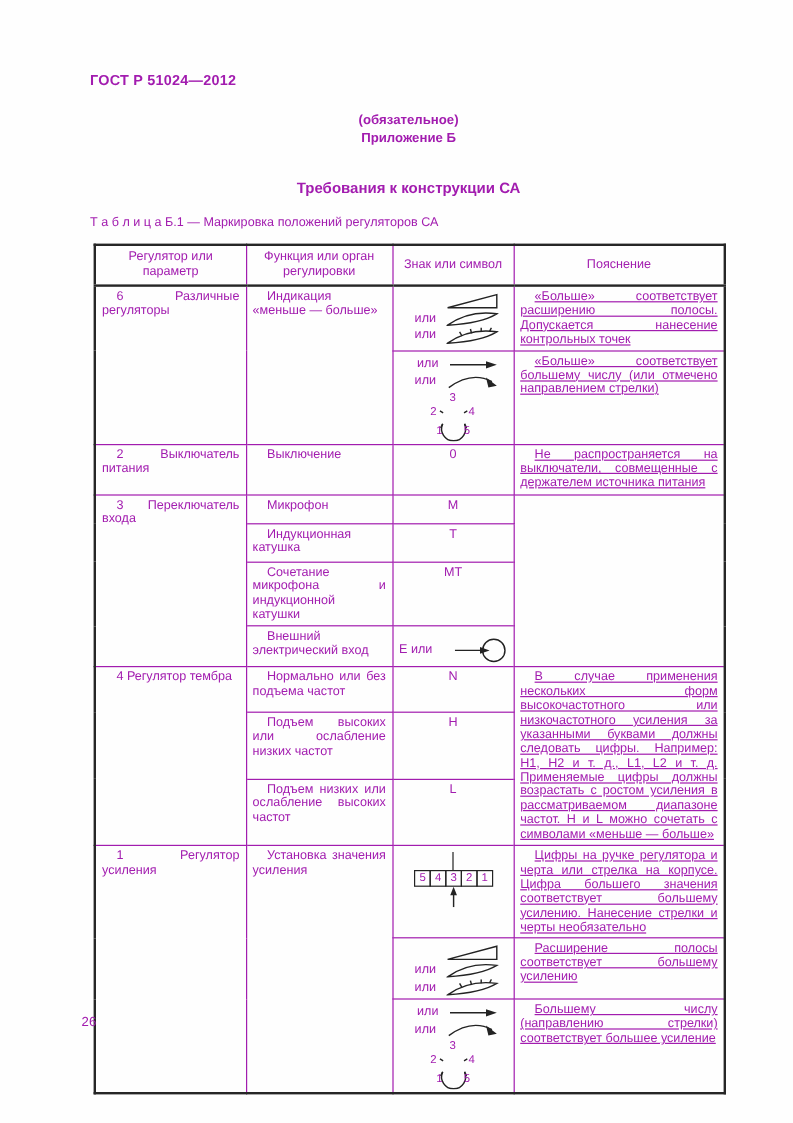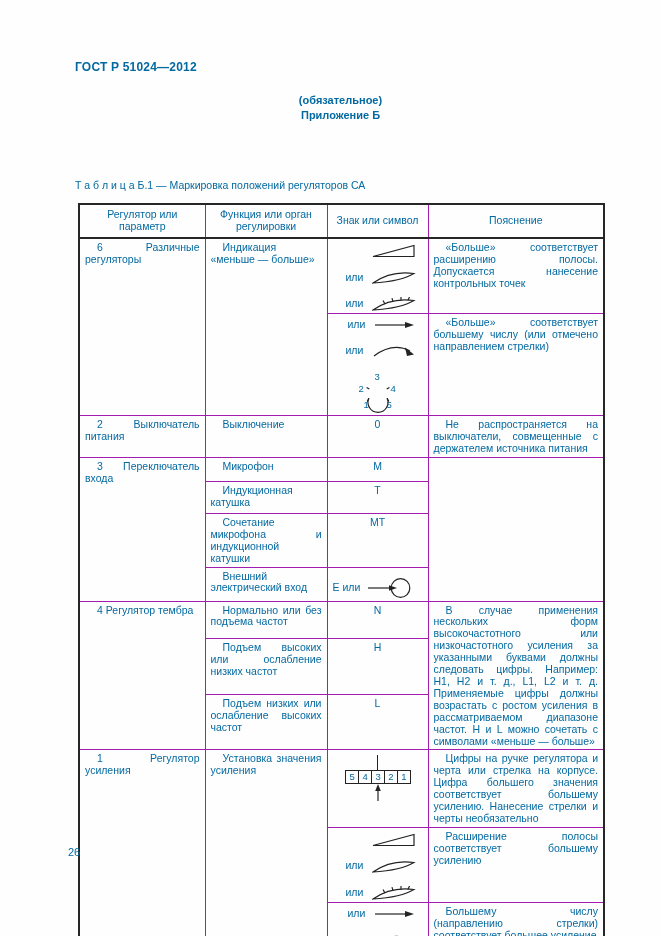--- a/index.html
+++ b/index.html
@@ -1,18 +1,18 @@
 <!DOCTYPE html>
 <html><head>
 <meta charset="utf-8">
 <style>
   html,body{margin:0;padding:0;background:#e9e9e9;}
   .page{
     position:relative;width:661px;height:936px;background:#fefefe;
-    font-family:"Liberation Sans","DejaVu Sans",sans-serif;color:#0369a1;
+    font-family:"Liberation Sans","DejaVu Sans",sans-serif;color:#a21caf;
     overflow:hidden;
   }
   .doc-code{position:absolute;left:75px;top:60px;font-size:12px;font-weight:bold;letter-spacing:.2px;}
   .annex{position:absolute;left:78px;top:93px;width:525px;text-align:center;font-size:11px;font-weight:bold;line-height:15px;}
   .title{position:absolute;left:78px;top:150px;width:525px;text-align:center;font-size:12.5px;font-weight:bold;}
   .caption{position:absolute;left:75px;top:179px;font-size:10.5px;}
   .pageno{position:absolute;left:68px;top:846px;font-size:11px;}
 
   table.gt{
     position:absolute;left:78px;top:203px;width:525px;
@@ -21,37 +21,37 @@
   }
   table.gt td{
     border:1px solid #a21caf;vertical-align:top;
     padding:3px 5px 2px 5px;font-size:10.5px;line-height:11.9px;
     overflow:hidden;
   }
   tr.head td{border-bottom:2px solid #262626;text-align:center;vertical-align:middle;padding:2px 4px;}
   td.ctr{text-align:center;}
   td.par{text-align:justify;text-justify:inter-word;}
   td.par .ind, td.expl .ind{display:block;text-indent:12px;}
-  td.expl{text-align:justify;text-justify:inter-word;}
+  td.expl{text-align:justify;text-justify:inter-word;text-decoration:underline;}
   td.sym{text-align:center;padding-top:3px;}
 
   
-  .symwrap{display:flex;flex-direction:column;align-items:center;gap:13px;padding-top:2px;}
+  .symwrap{display:flex;flex-direction:column;align-items:center;gap:1px;padding-top:2px;}
   .sym-row{display:flex;align-items:center;justify-content:flex-end;width:76px;}
   .or{width:26px;font-size:10.5px;text-align:left;flex:none;}
   svg.ln{display:block;}
   svg.ln *{stroke:#232323;fill:none;stroke-width:1.2;}
   svg.ln .fil{fill:#232323;stroke:none;}
 
   .knob{position:relative;width:48px;height:40px;margin-top:1px;}
   .knob span{position:absolute;font-size:9.5px;line-height:10px;}
   .kn3{left:21px;top:-1px;} .kn2{left:5px;top:11px;} .kn4{left:37px;top:11px;}
   .kn1{left:10px;top:27px;} .kn5{left:33px;top:27px;}
 
-  .einput{display:flex;align-items:center;justify-content:flex-start;gap:8px;padding-top:6px;}
+  .einput{display:flex;align-items:center;justify-content:space-between;gap:8px;padding-top:6px;}
   .einput .pre{font-size:10.5px;}
 
   .slider{display:flex;flex-direction:column;align-items:center;padding-top:2px;}
   .sl-line{width:0;height:15px;border-left:1.4px solid #232323;}
   .sl-boxes{display:flex;}
   .sl-boxes b{
     width:12px;height:12px;border:1.1px solid #232323;margin-right:-1.1px;
     display:flex;align-items:center;justify-content:center;
     font-size:9.5px;font-weight:normal;
   }
@@ -61,20 +61,21 @@
 
 <div class="page">
 
   <div class="doc-code">ГОСТ Р 51024—2012</div>
 
   <div class="annex">
     <div>(обязательное)</div>
     <div>Приложение Б</div>
   </div>
 
+  <div class="title">Требования к конструкции СА</div>
 
   <div class="caption">Т а б л и ц а  Б.1 — Маркировка положений регуляторов СА</div>
 
   <table class="gt">
     <colgroup>
         <col style="width:126px">
         <col style="width:122px">
         <col style="width:101px">
         <col style="width:176px">
       </colgroup>

